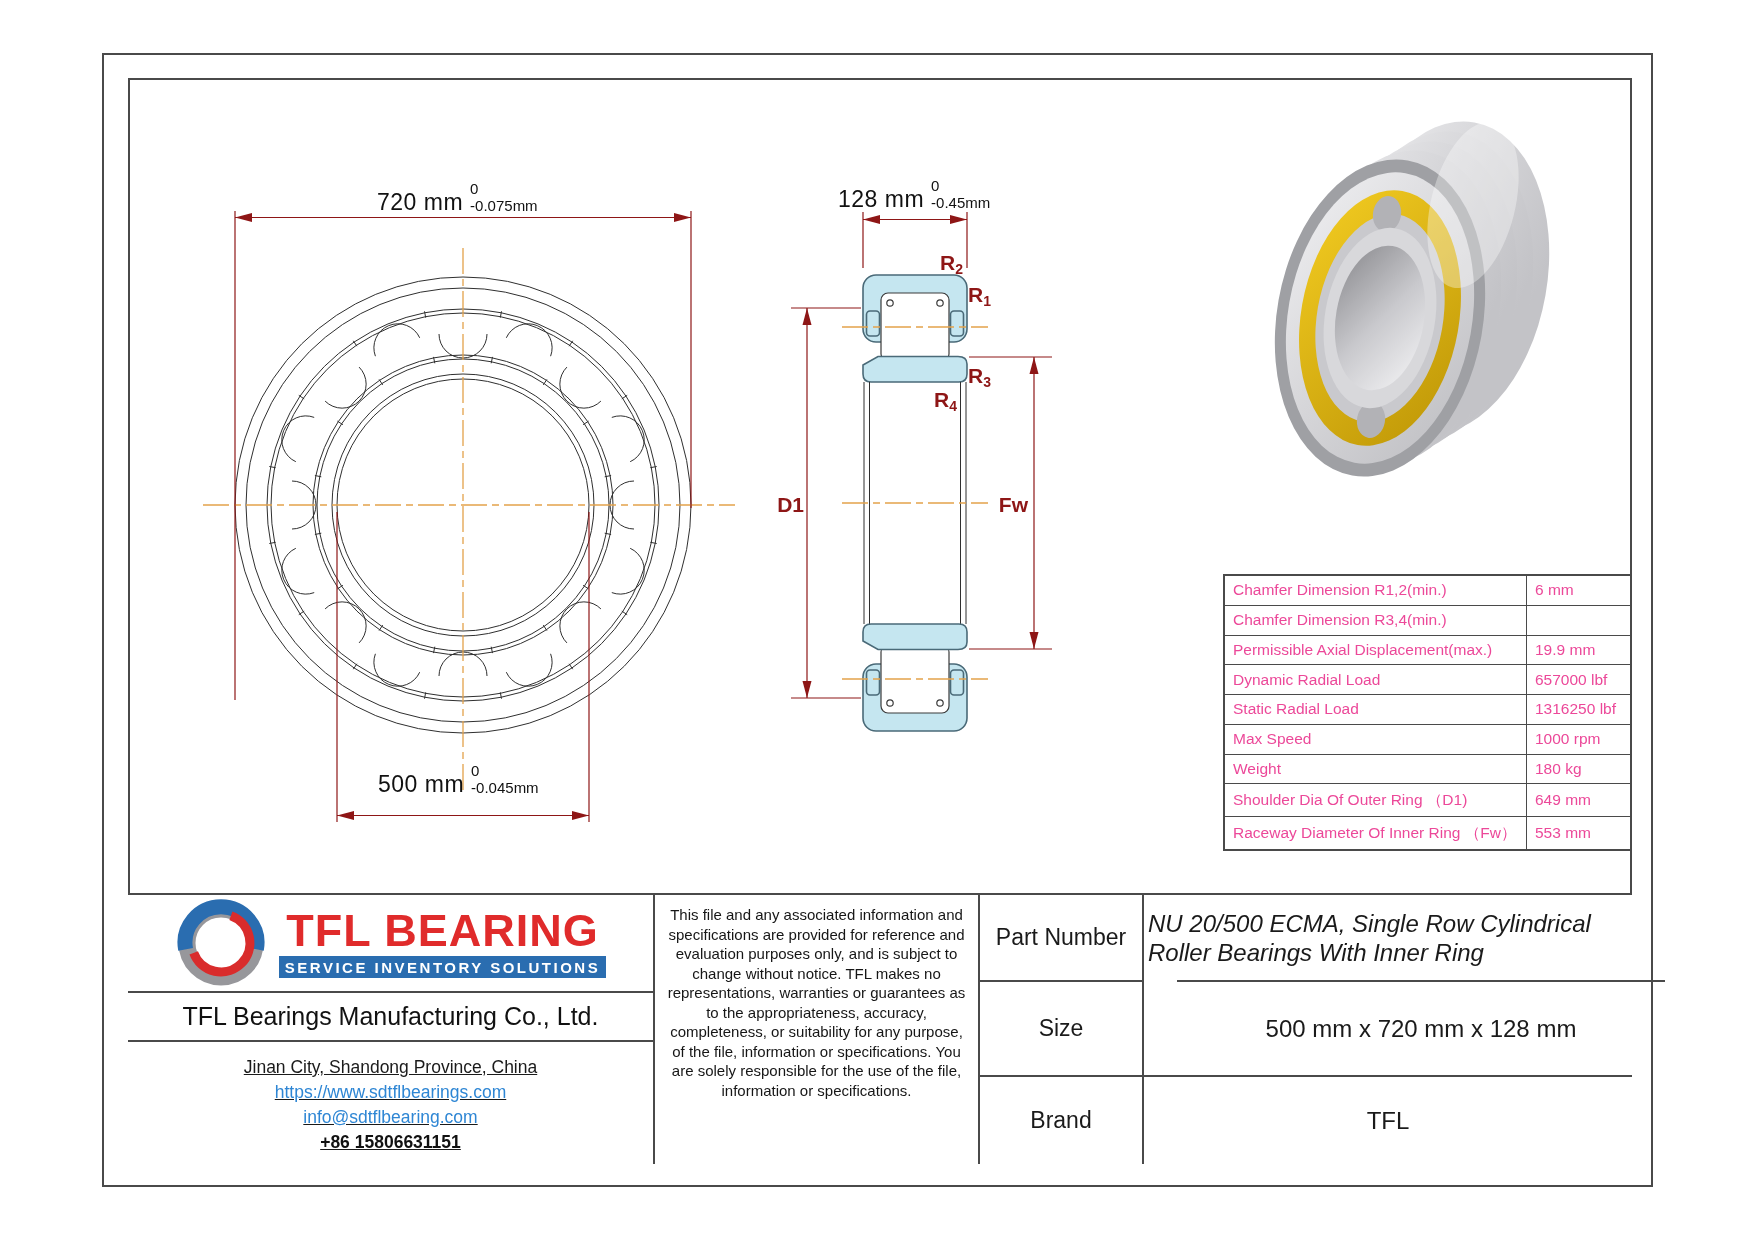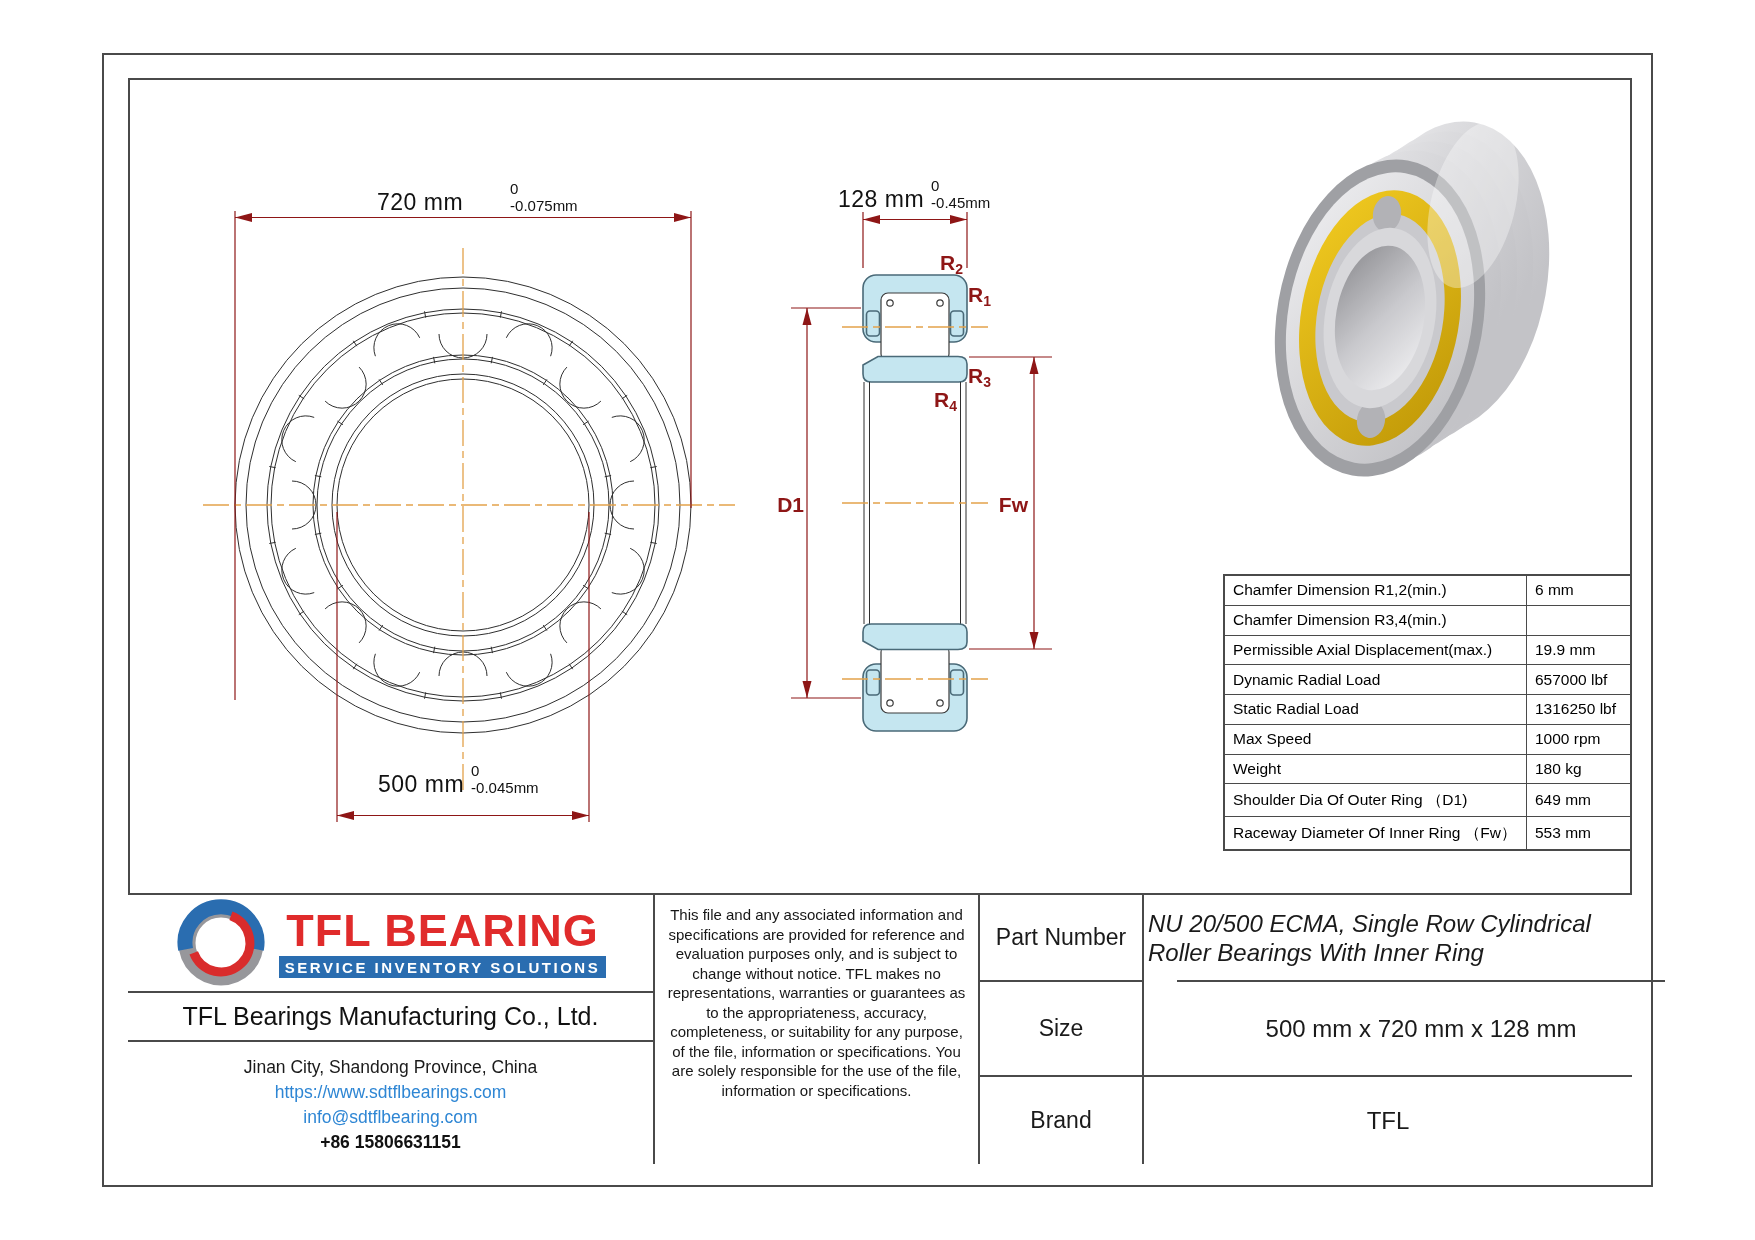--- a/index.html
+++ b/index.html
@@ -20,31 +20,31 @@
   .wf   { fill:#ffffff; stroke:#3a3a3a; stroke-width:1.2; }
   .rlabel { fill:#8e1616; font-family:"Liberation Sans",sans-serif; font-size:21px; font-weight:bold; }
   .rsub   { font-size:14px; }
 
   .dim-block { position:absolute; display:flex; align-items:flex-end; color:#111; white-space:nowrap; }
   .dim-val { font-size:23px; line-height:1; letter-spacing:0.5px; }
   .tol { display:flex; flex-direction:column; align-items:flex-start; margin-left:7px; font-size:15px; line-height:16.5px; }
 
   
   #spec-table { position:absolute; left:1223px; top:574px; width:409px; height:277px;
-    border:2px solid #4a4a4a; display:grid; grid-template-columns:302px 1fr; font-size:15.5px; color:#000000; background:#fff; }
+    border:2px solid #4a4a4a; display:grid; grid-template-columns:302px 1fr; font-size:15.5px; color:#ec4899; background:#fff; }
   #spec-table .cell { border-top:1.5px solid #4a4a4a; display:flex; align-items:center; padding-left:8px; overflow:hidden; white-space:nowrap; }
   #spec-table .cell.first { border-top:none; }
   #spec-table .cell.lab { border-right:1.5px solid #4a4a4a; }
 
   
   #footer-band { position:absolute; left:128px; top:893px; width:1504px; height:269px; border-top:2px solid #4a4a4a; background:#fff; }
   .fcell { position:absolute; overflow:hidden; }
   .cell-logo       { left:0; top:0; width:527px; height:96px; border-right:2px solid #4a4a4a; display:flex; align-items:center; justify-content:center; }
   .cell-company    { left:0; top:96px; width:527px; height:49px; border-right:2px solid #4a4a4a; border-top:2px solid #4a4a4a; display:flex; align-items:center; justify-content:center; font-size:25px; color:#111; }
-  .cell-address    { left:0; top:145px; width:527px; height:124px; border-right:2px solid #4a4a4a; border-top:2px solid #4a4a4a; text-align:center; padding-top:13px; font-size:17.5px; line-height:25px; }
+  .cell-address    { left:0; top:145px; width:527px; height:124px; border-right:2px solid #4a4a4a; border-top:2px solid #4a4a4a; text-align:center; padding-top:13px; font-size:17.5px; line-height:25px;text-decoration:underline; }
   .cell-disclaimer { left:527px; top:0; width:325px; height:269px; border-right:2px solid #4a4a4a; padding:10px 9px; text-align:center; font-size:15px; line-height:19.5px; color:#161616; }
   .cell-pn-label   { left:852px; top:0; width:164px; height:85px; border-right:2px solid #4a4a4a; display:flex; align-items:center; justify-content:center; font-size:23px; }
   .cell-pn-value   { left:1016px; top:0; width:488px; height:85px; display:flex; align-items:center; justify-content:center; text-align:left; font-size:24px; line-height:29px; padding:4px 4px;font-style:italic; }
   .cell-size-label { left:852px; top:85px; width:164px; height:95px; border-top:2px solid #4a4a4a; border-right:2px solid #4a4a4a; display:flex; align-items:center; justify-content:center; font-size:23px; }
   .cell-size-value { left:1016px; top:85px; width:488px; height:95px; border-top:2px solid #4a4a4a; display:flex; align-items:center; justify-content:center; font-size:24px;margin-left:33px; }
   .cell-brand-label{ left:852px; top:180px; width:164px; height:89px; border-top:2px solid #4a4a4a; border-right:2px solid #4a4a4a; display:flex; align-items:center; justify-content:center; font-size:23px; }
   .cell-brand-value{ left:1016px; top:180px; width:488px; height:89px; border-top:2px solid #4a4a4a; display:flex; align-items:center; justify-content:center; font-size:24px; }
 
   .logo-wrap { display:flex; align-items:center; gap:12px; }
   .logo-textcol { display:flex; flex-direction:column; align-items:stretch; }
@@ -200,21 +200,21 @@
       <polygon class="ar" points="1034,649 1029.5,632 1038.5,632"></polygon>
       <text class="rlabel" x="1028" y="512" text-anchor="end">Fw</text>
     </g>
 
     <text class="rlabel" x="940" y="270"><tspan>R</tspan><tspan class="rsub" dy="4">2</tspan></text>
     <text class="rlabel" x="968" y="302"><tspan>R</tspan><tspan class="rsub" dy="4">1</tspan></text>
     <text class="rlabel" x="968" y="383"><tspan>R</tspan><tspan class="rsub" dy="4">3</tspan></text>
     <text class="rlabel" x="934" y="407"><tspan>R</tspan><tspan class="rsub" dy="4">4</tspan></text>
   </svg>
 
-  <div class="dim-block" style="left:377px; top:181px;gap:40px;">
+  <div class="dim-block" style="left:377px; top:181px;">
     <span class="dim-val">720 mm</span>
     <span class="tol">
       <span>0</span>
       <span>-0.075mm</span>
     </span>
   </div>
   <div class="dim-block" style="left:378px; top:763px;">
     <span class="dim-val">500 mm</span>
     <span class="tol">
       <span>0</span>

